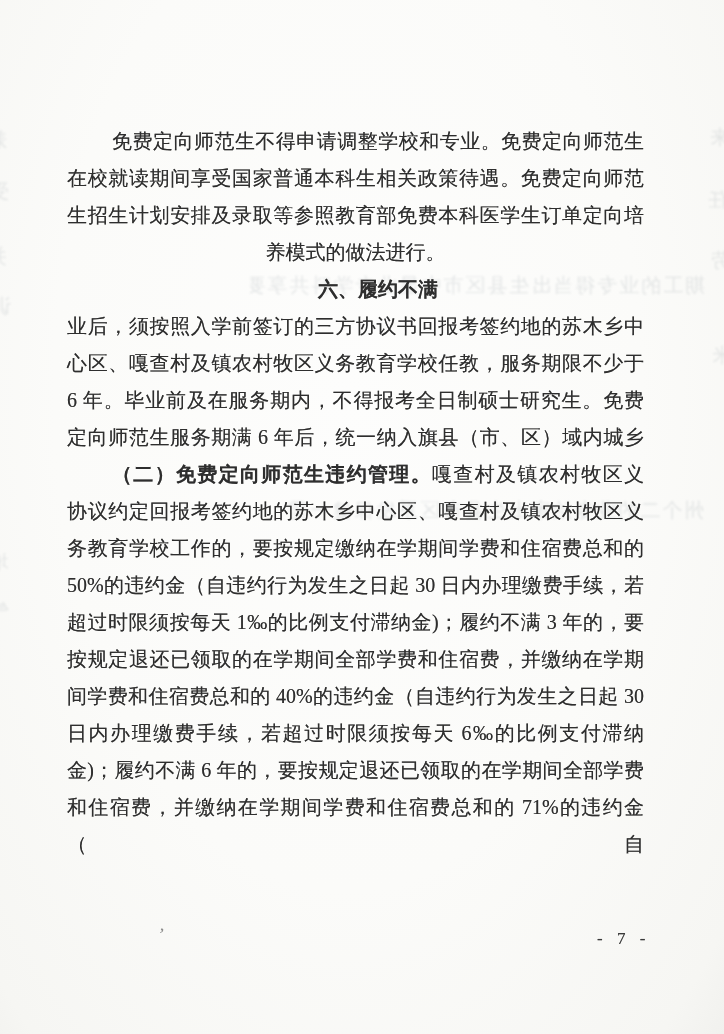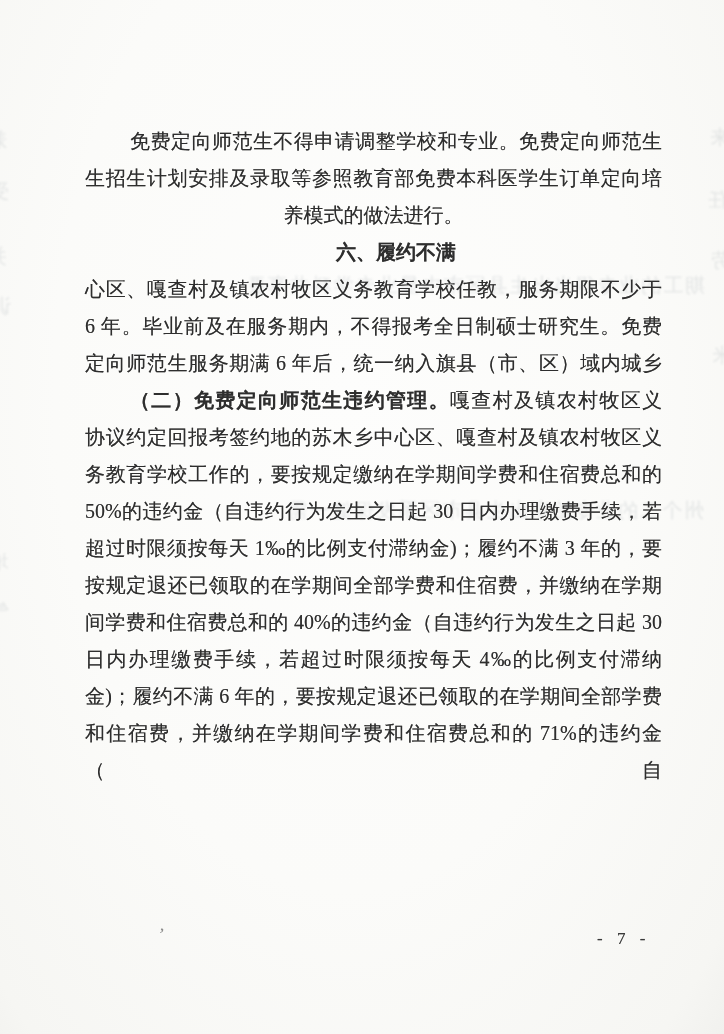--- a/index.html
+++ b/index.html
@@ -12,21 +12,21 @@
     margin: 0 auto;
     background:
       radial-gradient(ellipse at 48% 38%, #fdfdfc 0%, #fbfbf9 55%, #f6f6f3 92%, #f1f1ee 100%);
     overflow: hidden;
     font-family: "Liberation Serif", "DejaVu Serif", serif;
   }
 
   
   .textblock {
     position: absolute;
-    left: 85px;
+    left: 67px;
     top: 123px;
     width: 577px;
   }
   .line {
     height: 37px;
     line-height: 37px;
     font-size: 20px;
     color: #2e2e2e;
     text-shadow: 0 0 0.5px rgba(25,25,25,0.55);
     white-space: nowrap;
@@ -100,34 +100,36 @@
       <div class="frag" style="top: 549px; left: -12px;">地</div>
       <div class="frag" style="top: 598px; left: -11px;">气</div>
       <div class="frag" style="top: 124px; left: 710px;">来</div>
       <div class="frag" style="top: 186px; left: 708px;">任</div>
       <div class="frag" style="top: 247px; left: 711px;">劳</div>
       <div class="frag" style="top: 342px; left: 712px;">米</div>
     </div>
 
   <div class="textblock" id="text-block">
       <div class="line indent just"><span class="seg">免费定向师范生不得申请调整学校和专业。免费定向师范生</span></div>
+      <div class="line just"><span class="seg">在校就读期间享受国家普通本科生相关政策待遇。免费定向师范</span></div>
       <div class="line just"><span class="seg">生招生计划安排及录取等参照教育部免费本科医学生订单定向培</span></div>
       <div class="line"><span class="seg">养模式的做法进行。</span></div>
       <div class="line indent"><span class="seg bold">六、履约不满</span></div>
+      <div class="line just"><span class="seg">业后，须按照入学前签订的三方协议书回报考签约地的苏木乡中</span></div>
       <div class="line just"><span class="seg">心区、嘎查村及镇农村牧区义务教育学校任教，服务期限不少于</span></div>
       <div class="line just"><span class="seg">6 年。毕业前及在服务期内，不得报考全日制硕士研究生。免费</span></div>
       <div class="line just"><span class="seg">定向师范生服务期满 6 年后，统一纳入旗县（市、区）域内城乡</span></div>
       <div class="line indent just"><span class="seg bold">（二）免费定向师范生违约管理。</span><span class="seg">嘎查村及镇农村牧区义</span></div>
       <div class="line just"><span class="seg">协议约定回报考签约地的苏木乡中心区、嘎查村及镇农村牧区义</span></div>
       <div class="line just"><span class="seg">务教育学校工作的，要按规定缴纳在学期间学费和住宿费总和的</span></div>
       <div class="line just"><span class="seg">50%的违约金（自违约行为发生之日起 30 日内办理缴费手续，若</span></div>
       <div class="line just"><span class="seg">超过时限须按每天 1‰的比例支付滞纳金)；履约不满 3 年的，要</span></div>
       <div class="line just"><span class="seg">按规定退还已领取的在学期间全部学费和住宿费，并缴纳在学期</span></div>
       <div class="line just"><span class="seg">间学费和住宿费总和的 40%的违约金（自违约行为发生之日起 30</span></div>
-      <div class="line just"><span class="seg">日内办理缴费手续，若超过时限须按每天 4‰的比例支付滞纳</span></div>
+      <div class="line just"><span class="seg">日内办理缴费手续，若超过时限须按每天 6‰的比例支付滞纳</span></div>
       <div class="line just"><span class="seg">金)；履约不满 6 年的，要按规定退还已领取的在学期间全部学费</span></div>
       <div class="line just"><span class="seg">和住宿费，并缴纳在学期间学费和住宿费总和的 71%的违约金（自</span></div>
     </div>
 
   <div class="stray">ʼ</div>
 
   <div class="page-number">- 7 -</div>
 
 </div>
 

